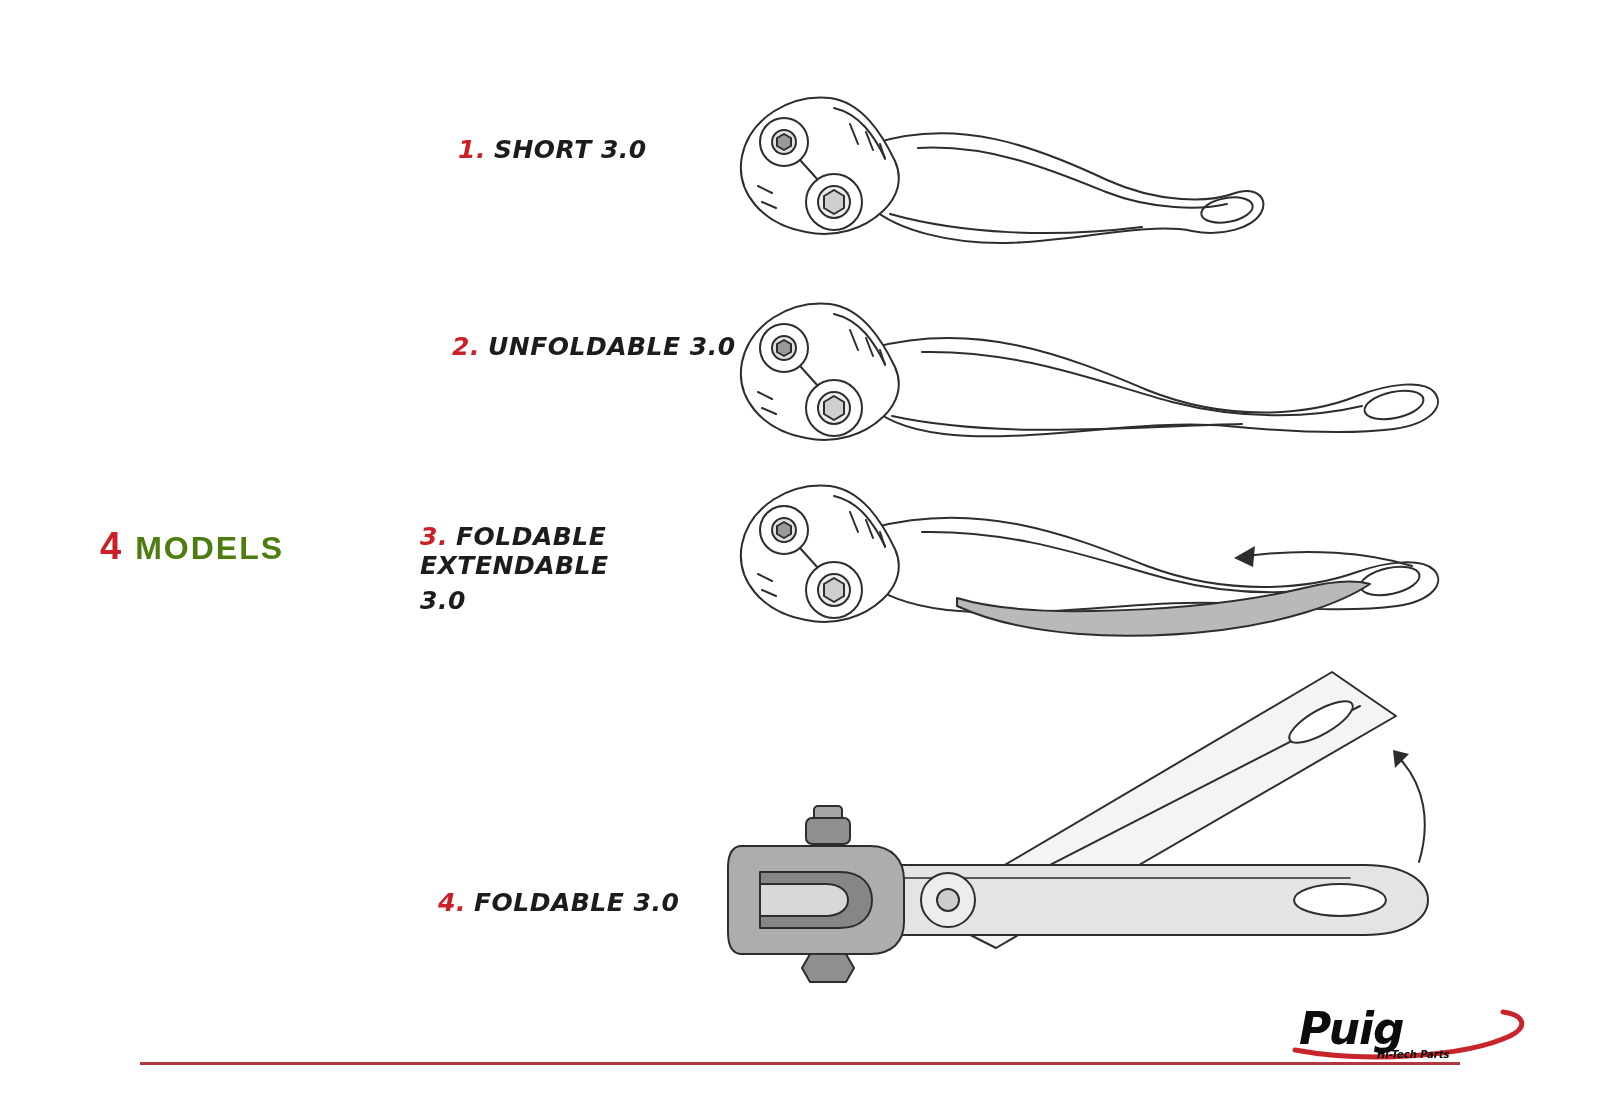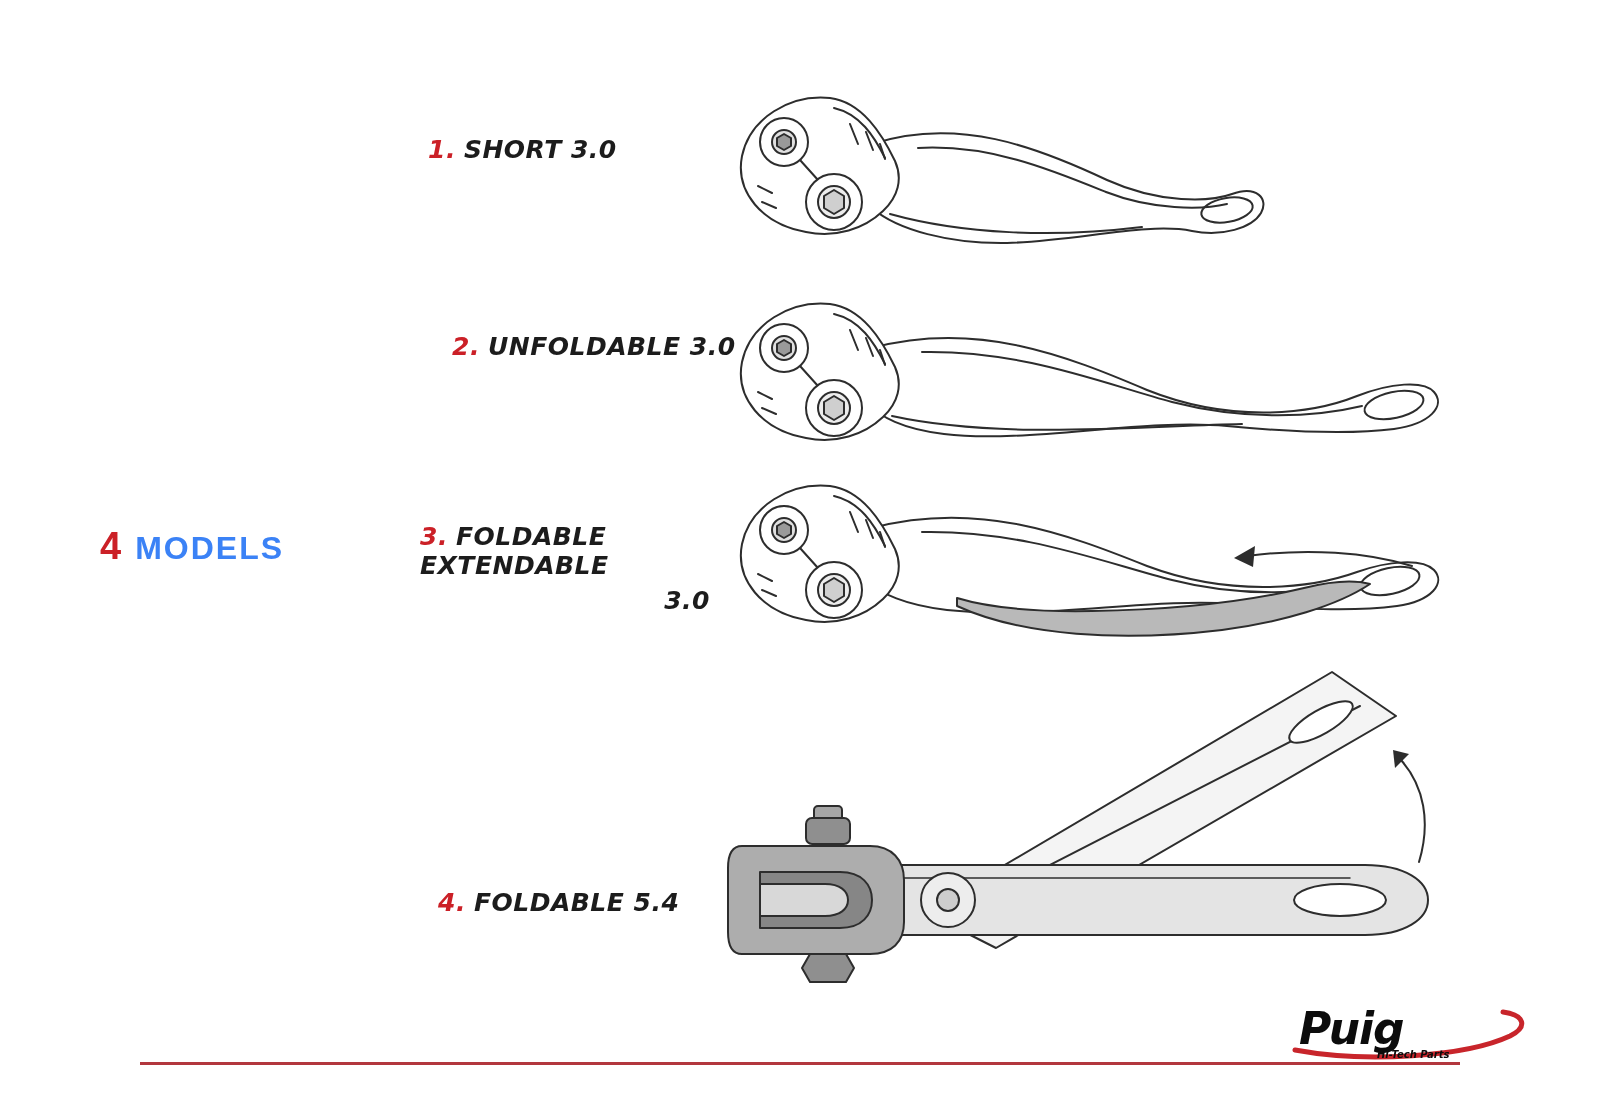--- a/index.html
+++ b/index.html
@@ -15,33 +15,33 @@
     position:absolute;
     font-family:"DejaVu Sans", sans-serif;
     font-style:italic;
     font-weight:bold;
     font-size:25px;
     color:#1c1c1c;
     letter-spacing:.5px;
     white-space:nowrap;
   }
   .item-label .num{color:#cb2027;margin-right:8px;}
-  .label-1{left:428px;top:135px;}
+  .label-1{left:458px;top:135px;}
   .label-2{left:436px;top:332px;margin-left:16px;}
   .label-3{left:420px;top:522px;width:290px;white-space:normal;}
-  .label-3 .line2{text-align:right;margin-top:6px;}
+  .label-3 .line2{text-align:left;margin-top:6px;}
   .label-4{left:438px;top:888px;}
   
   .models-heading{
     position:absolute;left:100px;top:525px;
     font-family:"Liberation Sans", sans-serif;
     font-weight:bold;white-space:nowrap;
   }
   .models-count{color:#cb2027;font-size:38px;vertical-align:baseline;}
-  .models-label{color:#3b82f6;font-size:32px;letter-spacing:2px;margin-left:14px;}
+  .models-label{color:#4d7c0f;font-size:32px;letter-spacing:2px;margin-left:14px;}
   
   .lever{position:absolute;}
   .lever-1{left:722px;top:92px;width:550px;height:205px;}
   .lever-2{left:722px;top:298px;width:730px;height:185px;}
   .lever-3{left:722px;top:480px;width:730px;height:205px;}
   .lever-4{left:720px;top:650px;width:730px;height:335px;}
   
   .logo{position:absolute;left:1285px;top:1000px;width:250px;height:62px;}
   
   .bottom-rule{
@@ -84,21 +84,21 @@
   </div>
 
   <div class="item-label label-3">
     <div class="line1">
       <span class="num">3.</span><span class="txt">FOLDABLE EXTENDABLE</span>
     </div>
     <div class="line2 txt">3.0</div>
   </div>
 
   <div class="item-label label-4">
-    <span class="num">4.</span><span class="txt">FOLDABLE 5.4</span>
+    <span class="num">4.</span><span class="txt">FOLDABLE 3.0</span>
   </div>
 
   <svg class="lever lever-1" viewBox="0 0 550 205">
     <g stroke="#2d2d2d" stroke-width="2" stroke-linejoin="round" stroke-linecap="round">
       <path d="M 150,52 C 235,24 315,55 385,88 C 438,112 488,110 510,102 C 535,93 547,107 539,121 C 530,136 500,145 470,139 C 425,130 355,149 285,151 C 228,152 175,138 150,116 Z" fill="#ffffff"></path>
       <path d="M 196,56 C 268,52 330,78 384,100 C 430,118 480,118 505,112" fill="none"></path>
       <path d="M 168,122 C 240,142 330,146 420,135" fill="none"></path>
       <ellipse cx="505" cy="118" rx="26" ry="12" transform="rotate(-10 505 118)" fill="none"></ellipse>
     </g>
     <use href="#lever-body"></use>

